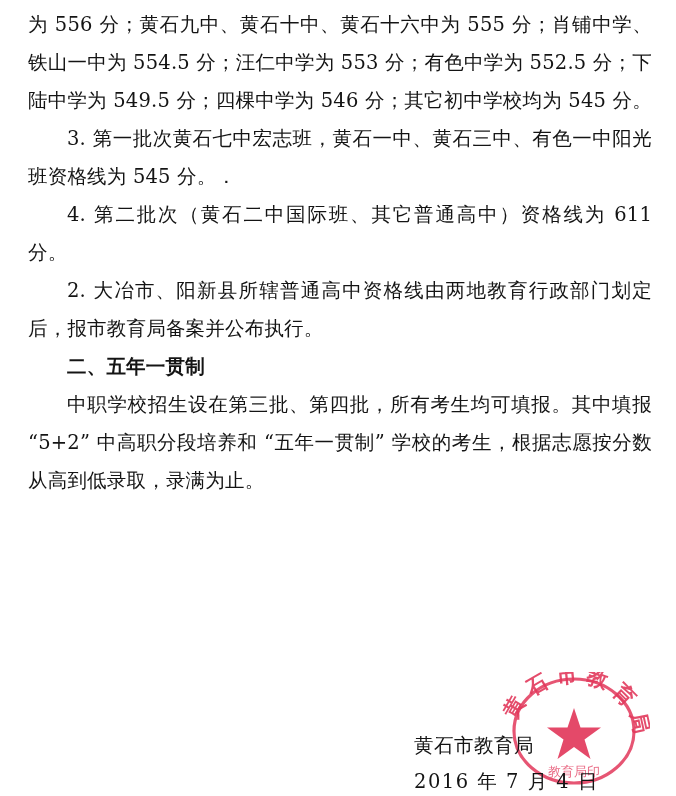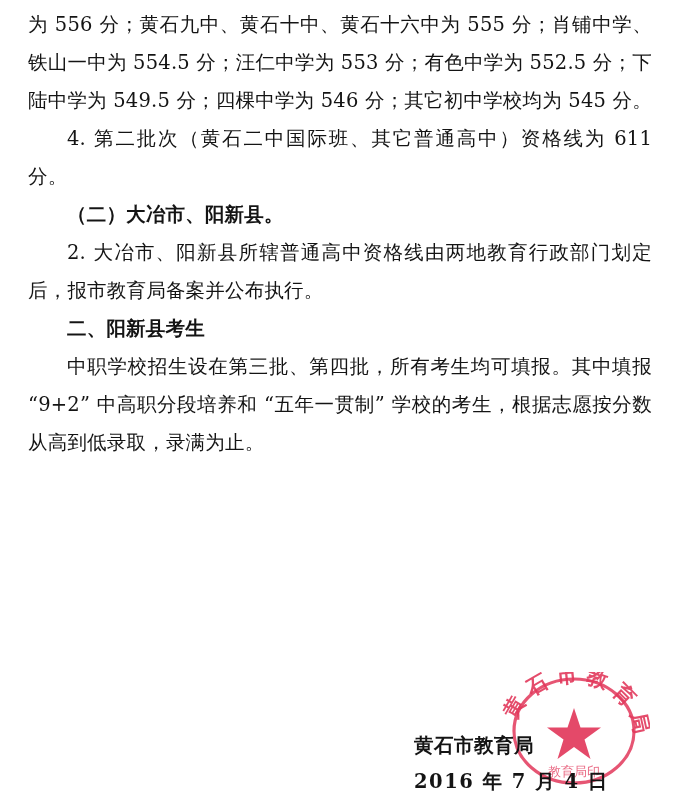--- a/index.html
+++ b/index.html
@@ -65,38 +65,37 @@
     width: 240px;
     font-size: 19.5px;
     line-height: 36px;
     color: #141414;
     text-align: left;
     letter-spacing: 0.5px;
   }
   .sig-line {
     display: block;
     white-space: nowrap;
-    font-weight: bold;
   }
   .sig-date {
     letter-spacing: 1.5px;
   }
 </style>
 </head>
 <body>
 
 <div class="page">
 
   <div class="body-text">
     <p class="para">为 556 分；黄石九中、黄石十中、黄石十六中为 555 分；肖铺中学、铁山一中为 554.5 分；汪仁中学为 553 分；有色中学为 552.5 分；下陆中学为 549.5 分；四棵中学为 546 分；其它初中学校均为 545 分。</p>
+    <p class="para indent">3. 第一批次黄石七中宏志班，黄石一中、黄石三中、有色一中阳光班资格线为 545 分。．</p>
     <p class="para indent smaller">4. 第二批次（黄石二中国际班、其它普通高中）资格线为 611 分。</p>
-    <p class="para indent bold">（二）大冶市、阳新县。</p>
     <p class="para indent">2. 大冶市、阳新县所辖普通高中资格线由两地教育行政部门划定后，报市教育局备案并公布执行。</p>
-    <p class="para indent bold">二、阳新县考生</p>
-    <p class="para indent">中职学校招生设在第三批、第四批，所有考生均可填报。其中填报 “9+2” 中高职分段培养和 “五年一贯制” 学校的考生，根据志愿按分数从高到低录取，录满为止。</p>
+    <p class="para indent bold">二、五年一贯制</p>
+    <p class="para indent">中职学校招生设在第三批、第四批，所有考生均可填报。其中填报 “5+2” 中高职分段培养和 “五年一贯制” 学校的考生，根据志愿按分数从高到低录取，录满为止。</p>
   </div>
 
   <div class="seal">
     <svg width="152" height="118" viewBox="0 0 152 118" xmlns="http://www.w3.org/2000/svg">
       <defs>
         <path id="sealArc" d="M 16,62 A 60,52 0 1 1 136,62" fill="none"></path>
       </defs>
       <ellipse cx="76" cy="59" rx="60" ry="52" fill="none" stroke="#e2395c" stroke-width="3.2" opacity="0.86"></ellipse>
       <text font-family="DejaVu Serif, serif" font-size="21" font-weight="bold" fill="#e2395c" opacity="0.9">
         <textPath href="#sealArc" startOffset="8%">黄 石 市 教 育 局</textPath>

